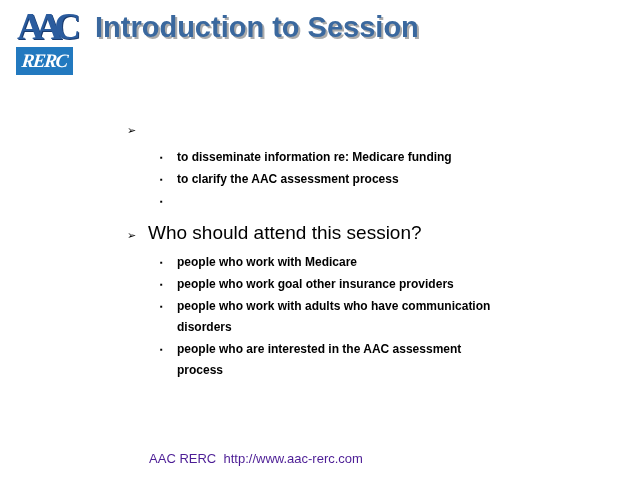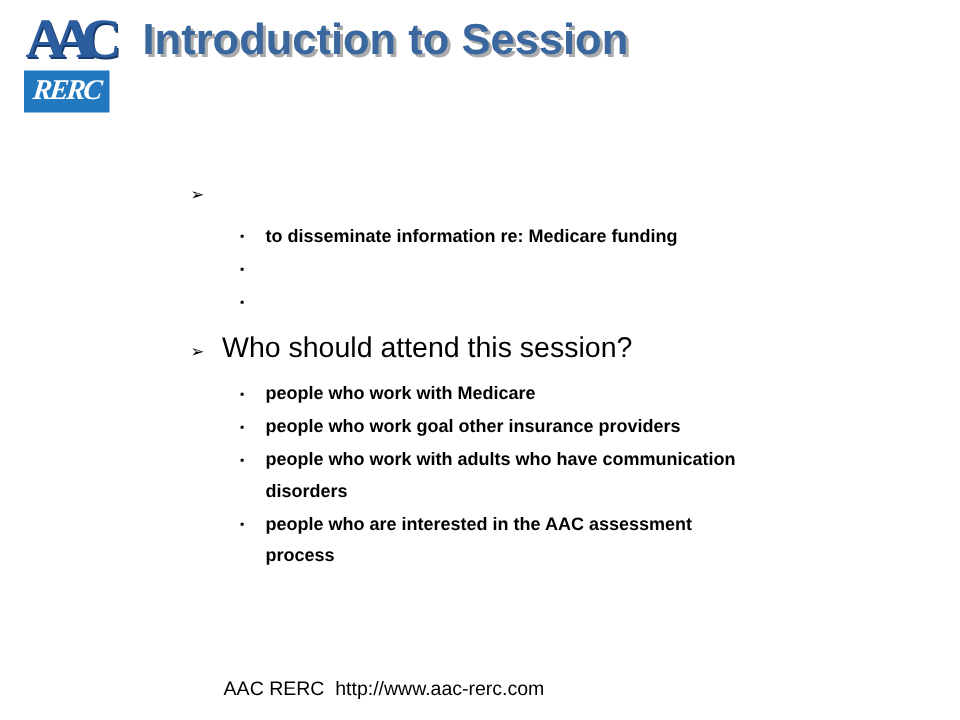--- a/index.html
+++ b/index.html
@@ -64,21 +64,21 @@
     font-weight: bold;
     line-height: 21px;
     max-width: 322px;
   }
 
   
   .footer {
     position: absolute; left: 0; top: 451px; width: 100%;
     text-align: center;
     font-size: 13px;
-    color: #000000;
+    color: #4c1d95;
     white-space: pre;
   }
 </style>
 </head>
 <body>
 
 <div class="slide">
 
   <div class="logo">
     <div class="logo-aac">AAC</div>
@@ -95,20 +95,21 @@
       <div class="l1">
         <span class="l1-marker">➢</span>
       </div>
       <div class="l2-list">
         <div class="l2">
           <span class="l2-marker">▪</span>
           <span class="l2-text">to disseminate information re: Medicare funding</span>
         </div>
         <div class="l2">
           <span class="l2-marker">▪</span>
+          <span class="l2-text">to clarify the AAC assessment process</span>
         </div>
         <div class="l2">
           <span class="l2-marker">▪</span>
         </div>
       </div>
     </div>
 
     <div class="group">
       <div class="l1">
         <span class="l1-marker">➢</span>

